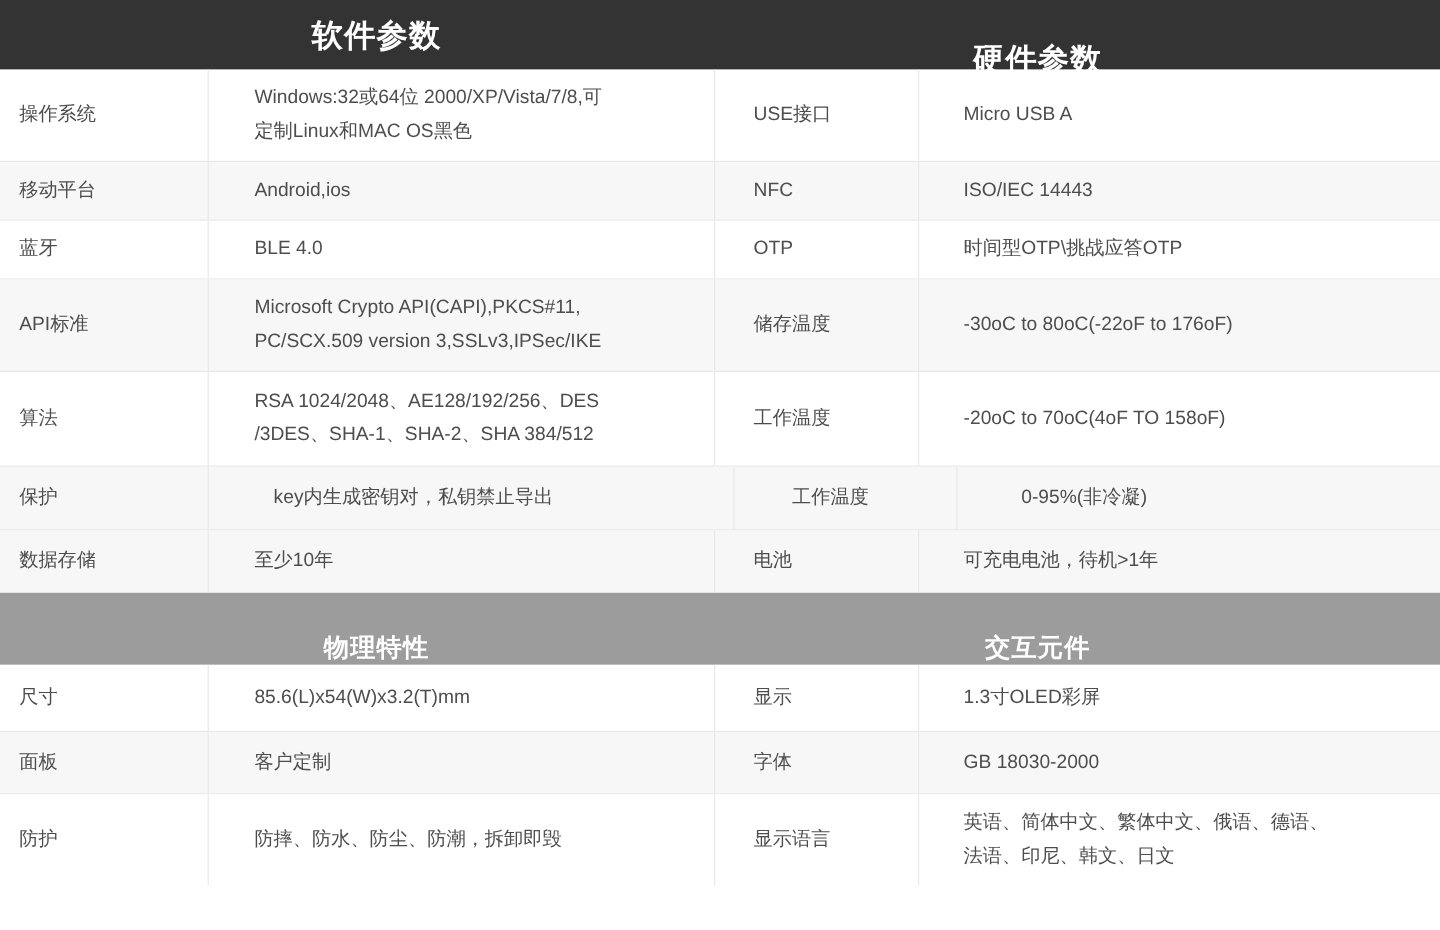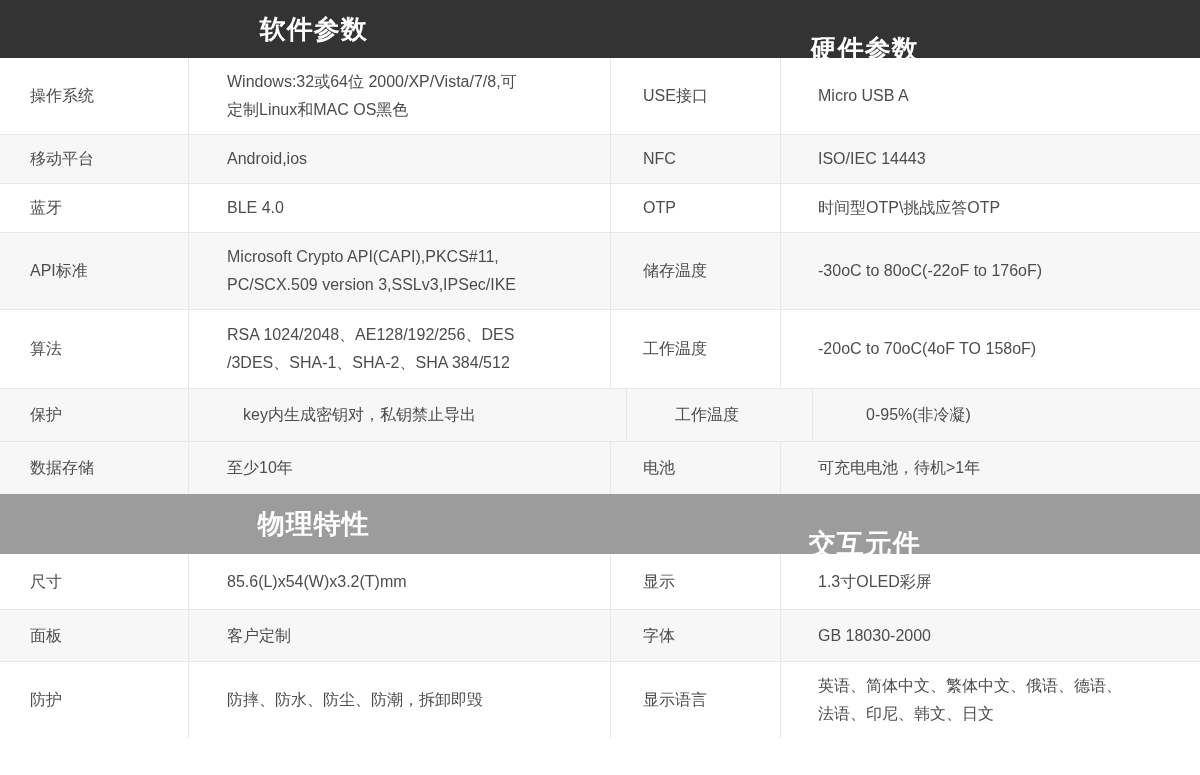--- a/index.html
+++ b/index.html
@@ -30,21 +30,22 @@
     gap:16px;
   }
   .band-dark{
     height:58px;
     background:var(--c-header-dark);
     font-size:26px;
   }
   .band-gray{
     height:60px;
     background:var(--c-header-gray);
-    font-size:27px;
+    font-size:21px;
+    align-items:flex-end;
   }
   .band .half{
     width:50%;
     display:flex;
     justify-content:center;
     letter-spacing:1px;
   }
   .band .half-left{padding-left:36px;}
   .band .half-right{padding-right:78px;margin-top:40px;}
   
@@ -56,21 +57,21 @@
   }
   .row.alt{background:var(--c-row-alt);}
   .row.no-bb{border-bottom:none;}
   .cell{
     display:flex;
     align-items:center;
     font-size:16px;
     line-height:28px;
     white-space:pre-line;
   }
-  .c1{width:189px;padding-left:30px;border-right:1px solid var(--c-border);}
+  .c1{width:174px;padding-left:16px;border-right:1px solid var(--c-border);}
   .c2{width:422px;padding:10px 12px 10px 38px;border-right:1px solid var(--c-border);}
   .c3{width:170px;padding-left:32px;border-right:1px solid var(--c-border);}
   .c4{flex:1;padding:10px 14px 10px 37px;}
   
   .r1{min-height:77px;}
   .r2{min-height:44px;}
   .r3{min-height:49px;}
   .r4{min-height:69px;}
   .r5{min-height:79px;}
   .r6{min-height:53px;gap:16px;}

